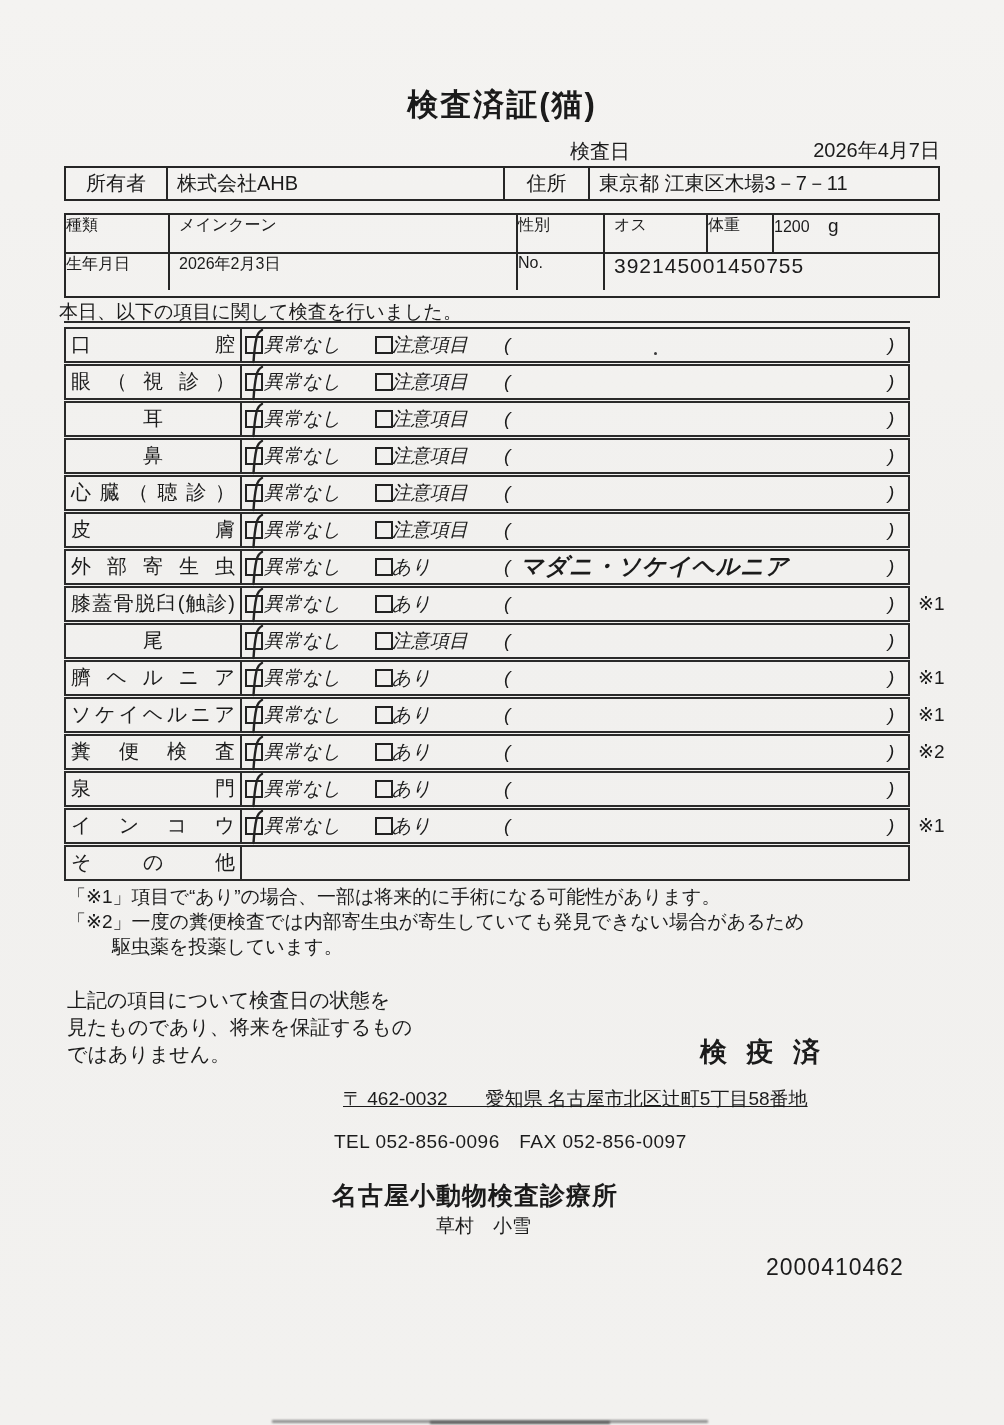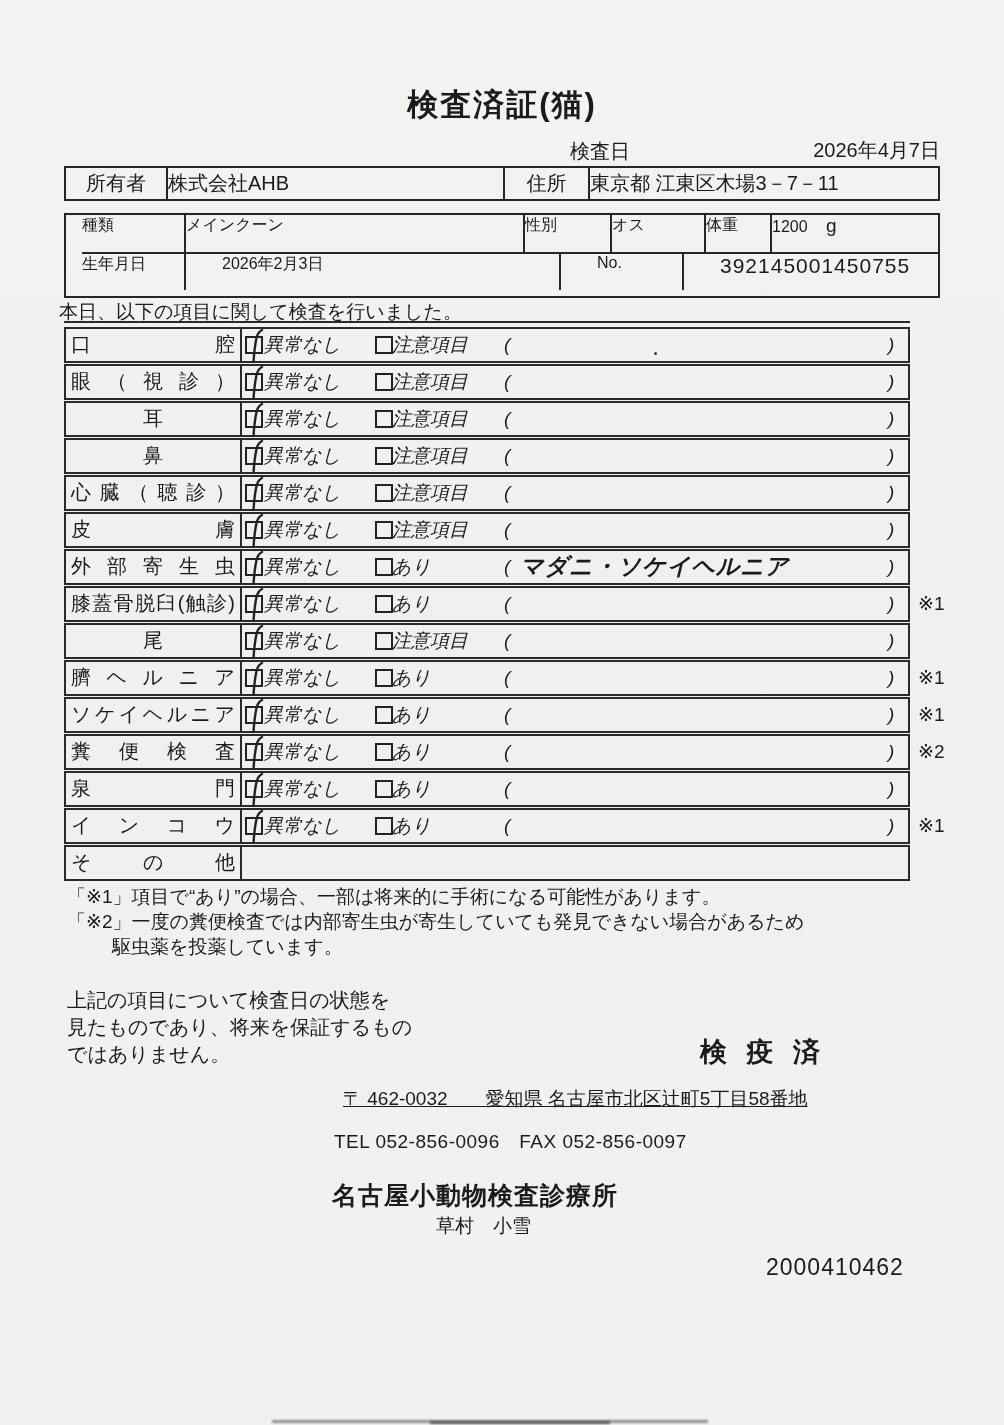--- a/index.html
+++ b/index.html
@@ -17,26 +17,26 @@
     left:0;top:84px;width:1004px;text-align:center;
     font-size:31px;font-weight:600;letter-spacing:2px;
   }
   .exam-date-label{left:570px;top:138px;font-size:20px;font-weight:500;}
   .exam-date-value{left:780px;top:137px;width:160px;text-align:right;font-size:20px;font-weight:500;}
   
   .tbl{border:2px solid #262626;display:flex;box-sizing:border-box;background:transparent;}
   .tbl .cell{box-sizing:border-box;display:flex;align-items:center;font-size:20px;font-weight:500;}
   .cell.rt{border-right:2px solid #262626;}
   .cell.ctr{justify-content:center;}
-  .cell.padl{}
+  .cell.padl{padding-left:9px;}
   .tblA{left:64px;top:166px;width:876px;height:35px;}
   .tblB{left:64px;top:213px;width:876px;height:85px;flex-direction:column;display:flex;position:absolute;border:2px solid #262626;box-sizing:border-box;}
-  .tblB .trow{display:flex;box-sizing:border-box;margin-left:16px;}
+  .tblB .trow{display:flex;box-sizing:border-box;}
   .tblB .trow1{height:39px;border-bottom:2px solid #262626;}
-  .tblB .trow2{height:36px;gap:36px;}
+  .tblB .trow2{height:36px;}
   .w-label{width:102px;}
   .w-val{width:337px;}
   .w-small{width:85px;}
   .w-sex{width:92px;}
   .w-wt{width:64px;}
   .w-rest{flex:1;}
   .weight-cell{justify-content:flex-end;padding-right:12px;}
   .weight-cell .unit{margin-left:14px;font-size:19px;}
   .no-val{font-size:21px;letter-spacing:1px;}
   

